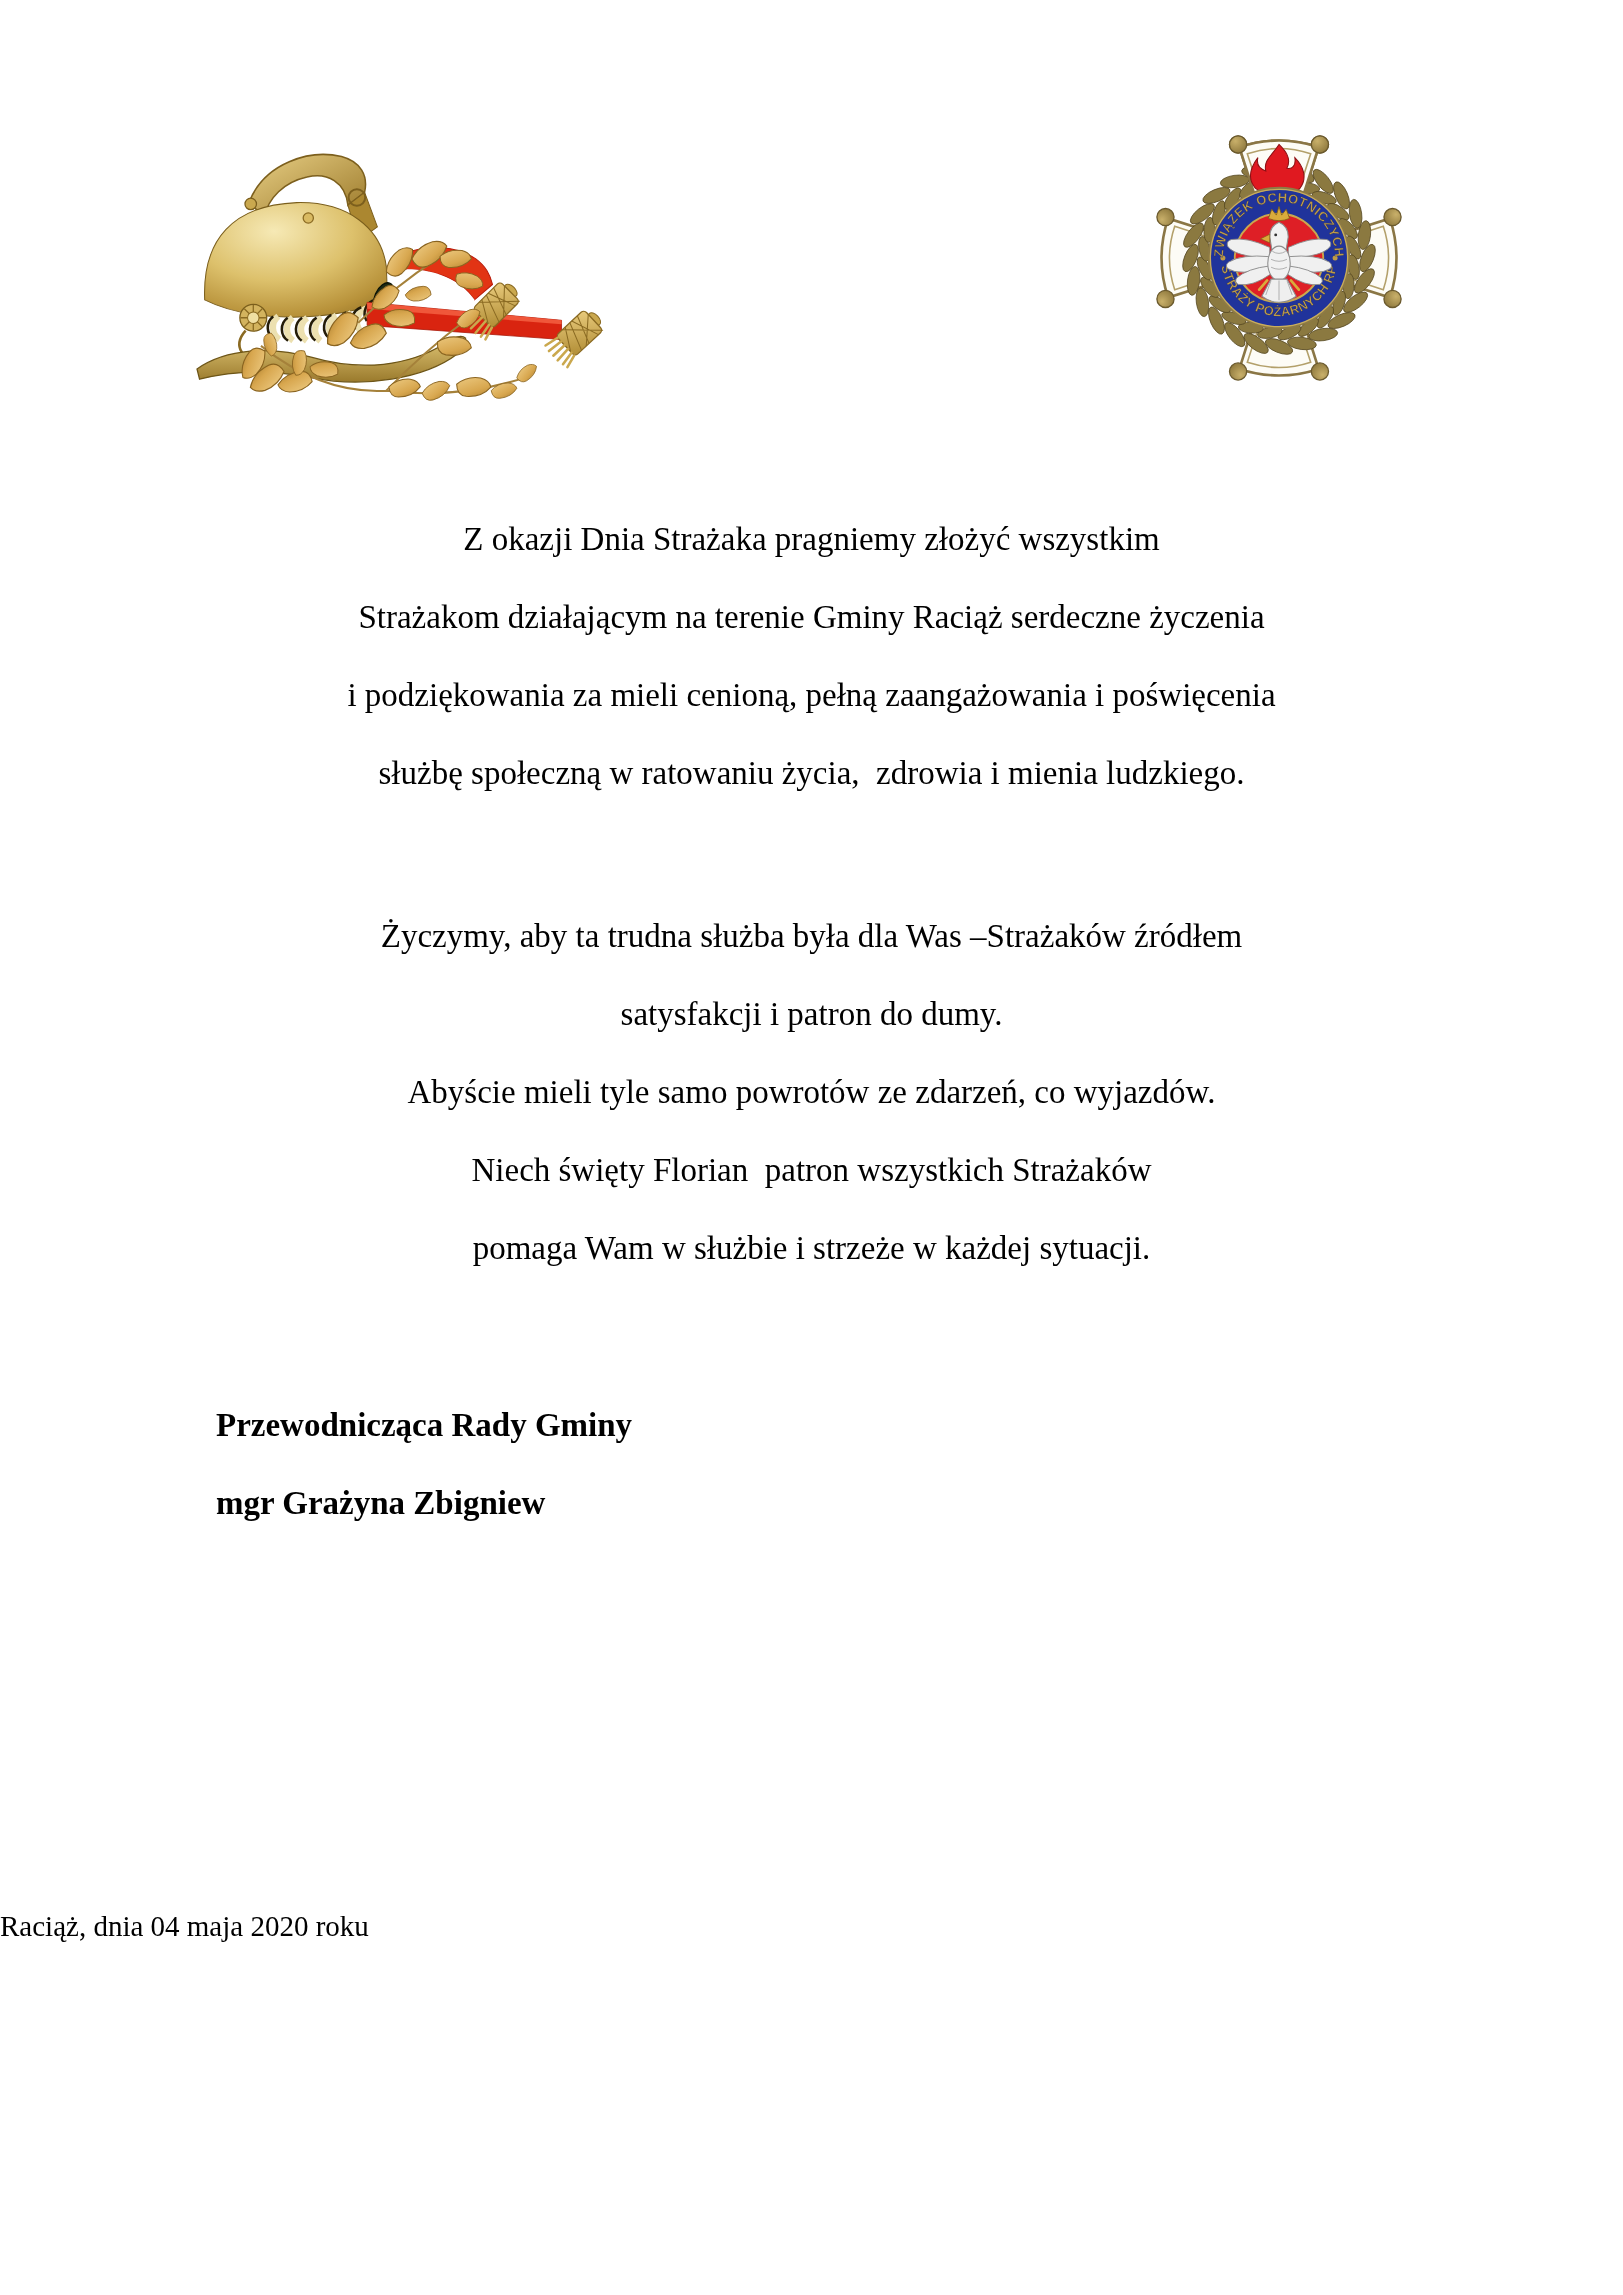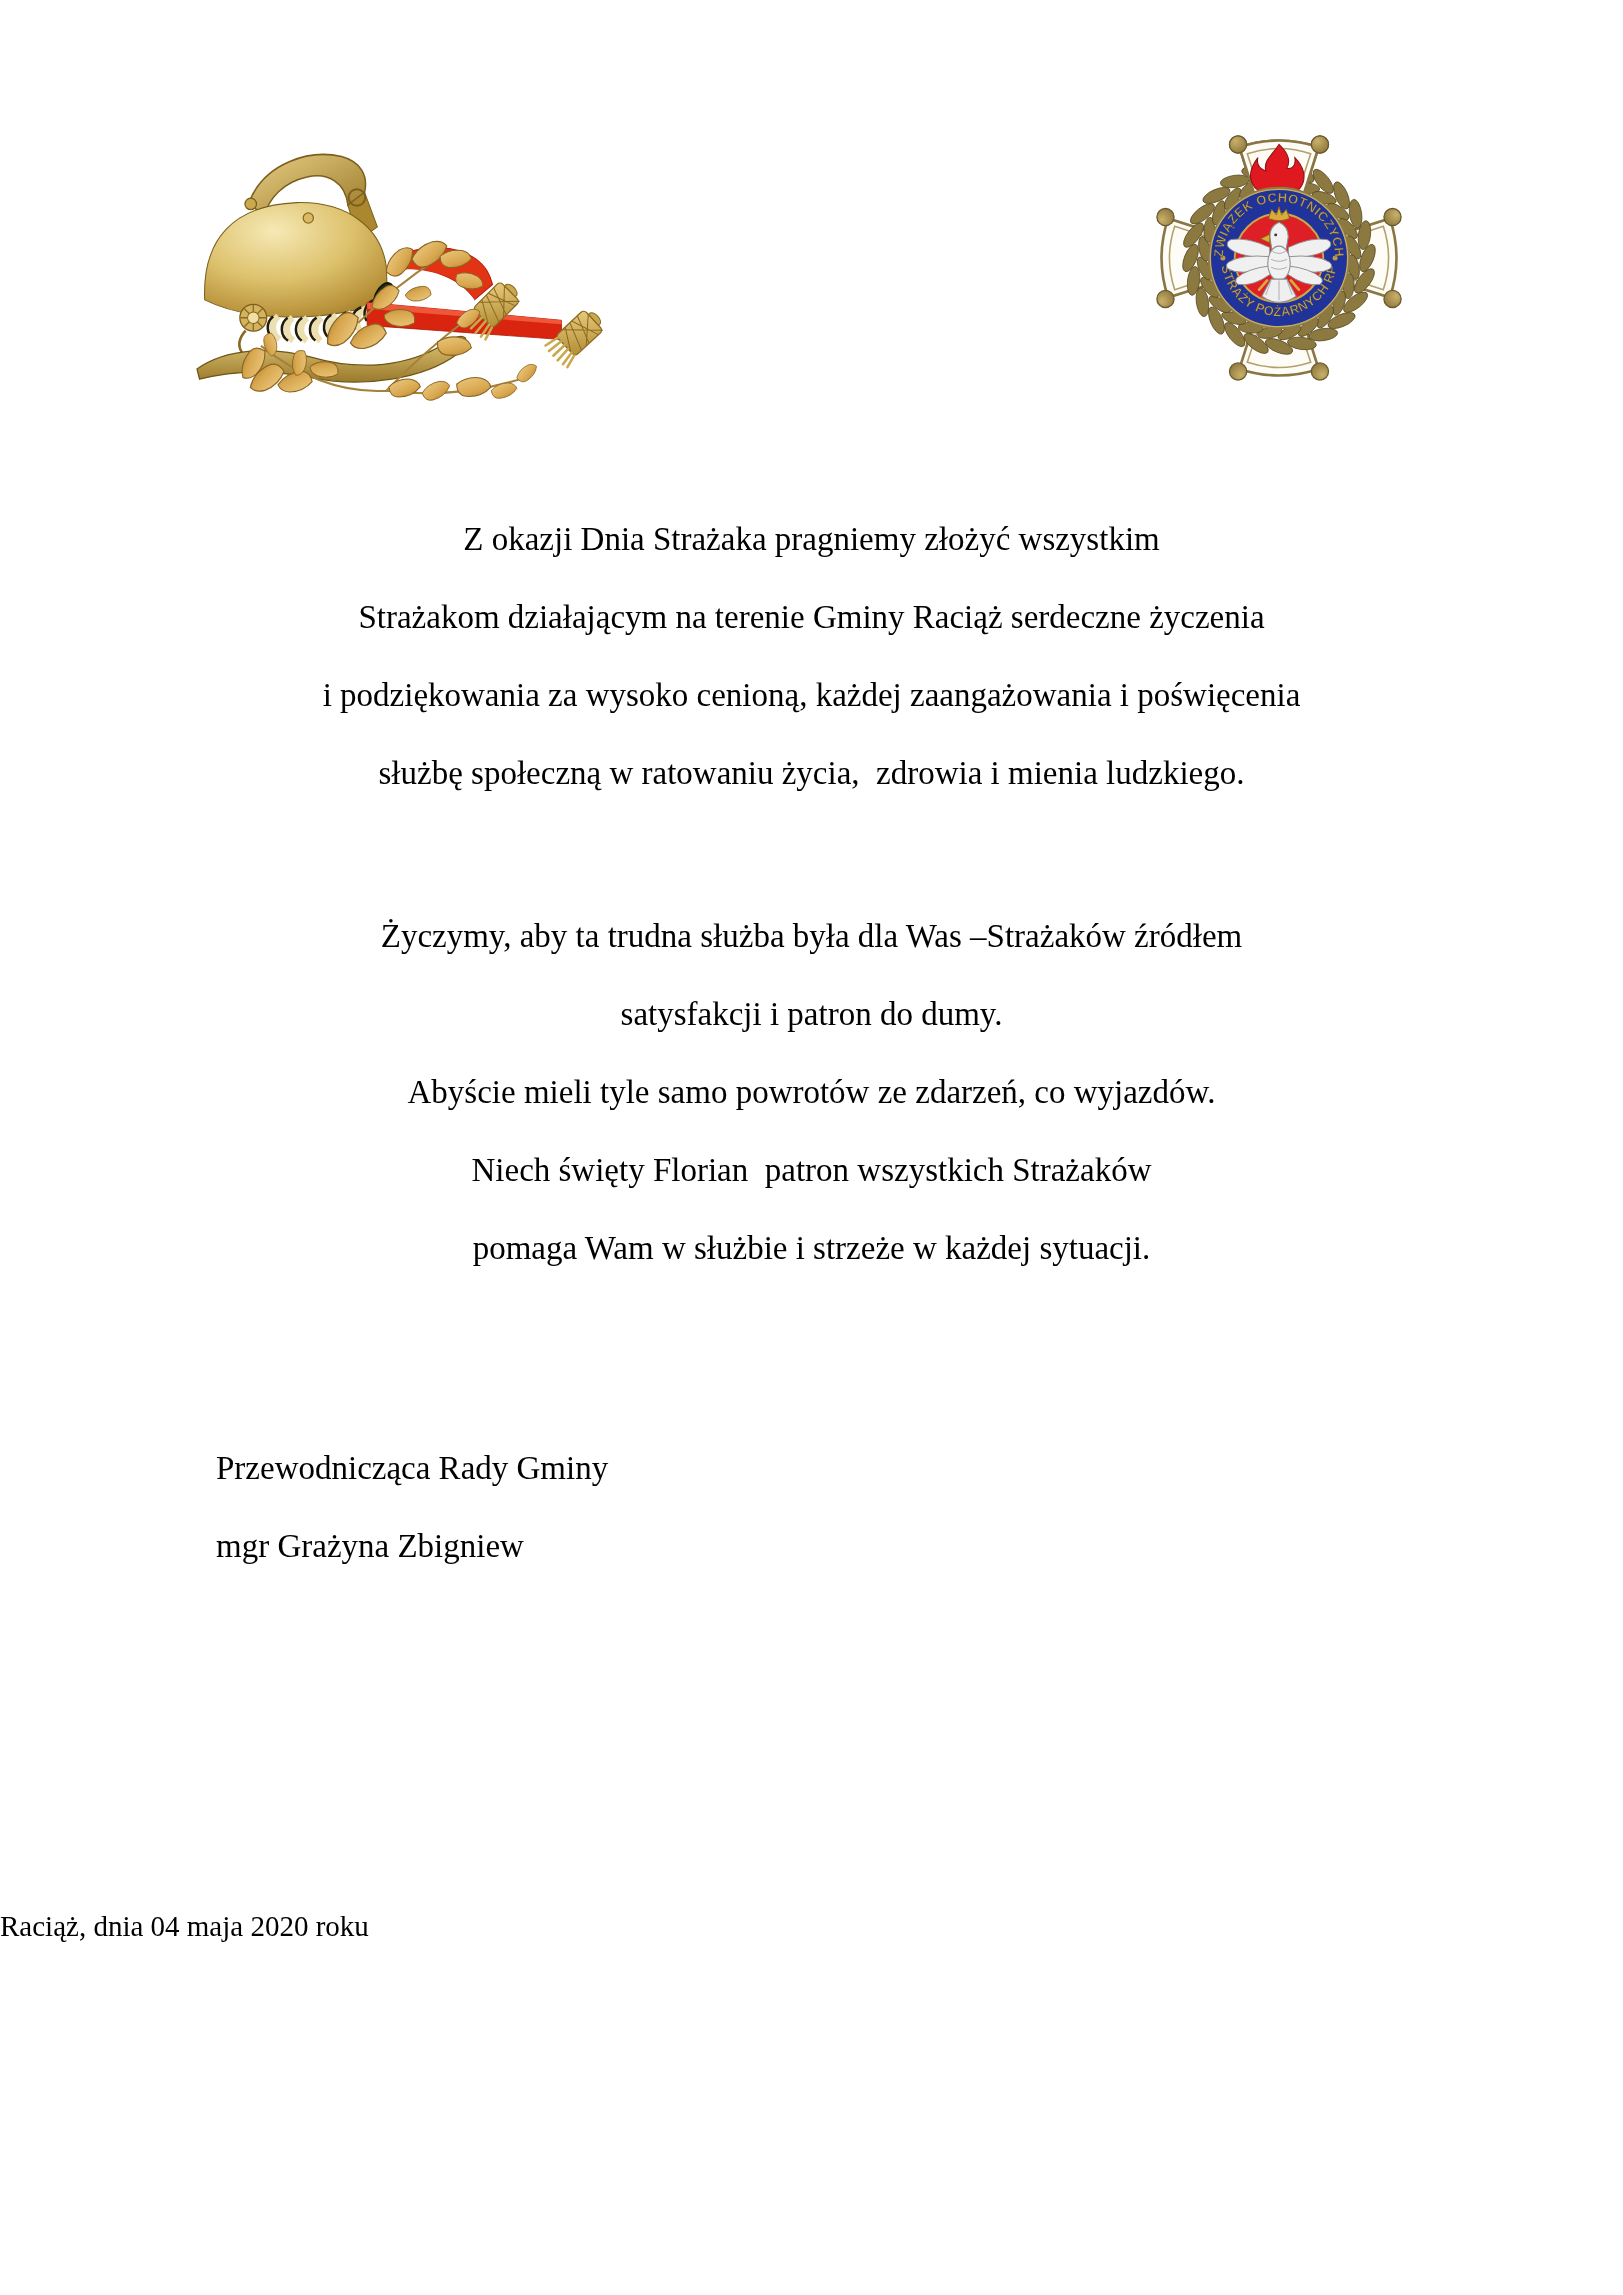--- a/index.html
+++ b/index.html
@@ -13,22 +13,22 @@
   }
   .line { white-space:pre; }
   .para {
     position:absolute; left:0; width:100%;
     text-align:center;
     font-size:33px; line-height:78px;
   }
   .para1 { top:500px; }
   .para2 { top:897px; }
   .sig {
-    position:absolute; top:1429px;
-    font-size:33px; font-weight:normal; line-height:78px;
+    position:absolute; top:1386px;
+    font-size:33px; font-weight:bold; line-height:78px;
     text-align:left;
   }
   .sig-left  { left:216px; }
   .sig-right { left:987px; }
   .dateline {
     position:absolute; top:1887px; left:0; width:100%;
     font-size:29px; line-height:78px;
   }
   .art { position:absolute; }
   .helmet-box { left:193px; top:131px; width:425px; height:275px; }
@@ -252,21 +252,21 @@
         <path d="M94,116 l-7,13 q6,4.5 13,4.5 q7,0 13,-4.5 l-7,-13 z" fill="#efefef" stroke="#8d8d8d" stroke-width="0.8"></path>
         <path d="M100,117 v15 M94,117 l-4,11 M106,117 l4,11" stroke="#aaaaaa" stroke-width="0.7" fill="none"></path>
         <path d="M91,117 l-6,7 M109,117 l6,7" stroke="#d9ab3c" stroke-width="2" fill="none" stroke-linecap="round"></path>
       </g>
     </svg>
   </div>
 
   <div class="para para1">
     <div class="line">Z okazji Dnia Strażaka pragniemy złożyć wszystkim</div>
     <div class="line">Strażakom działającym na terenie Gminy Raciąż serdeczne życzenia</div>
-    <div class="line">i podziękowania za wysoko cenioną, każdej zaangażowania i poświęcenia</div>
+    <div class="line">i podziękowania za mieli cenioną, pełną zaangażowania i poświęcenia</div>
     <div class="line">służbę społeczną w ratowaniu życia,  zdrowia i mienia ludzkiego.</div>
   </div>
 
   <div class="para para2">
     <div class="line">Życzymy, aby ta trudna służba była dla Was –Strażaków źródłem</div>
     <div class="line">satysfakcji i patron do dumy.</div>
     <div class="line">Abyście mieli tyle samo powrotów ze zdarzeń, co wyjazdów.</div>
     <div class="line">Niech święty Florian  patron wszystkich Strażaków</div>
     <div class="line">pomaga Wam w służbie i strzeże w każdej sytuacji.</div>
   </div>

